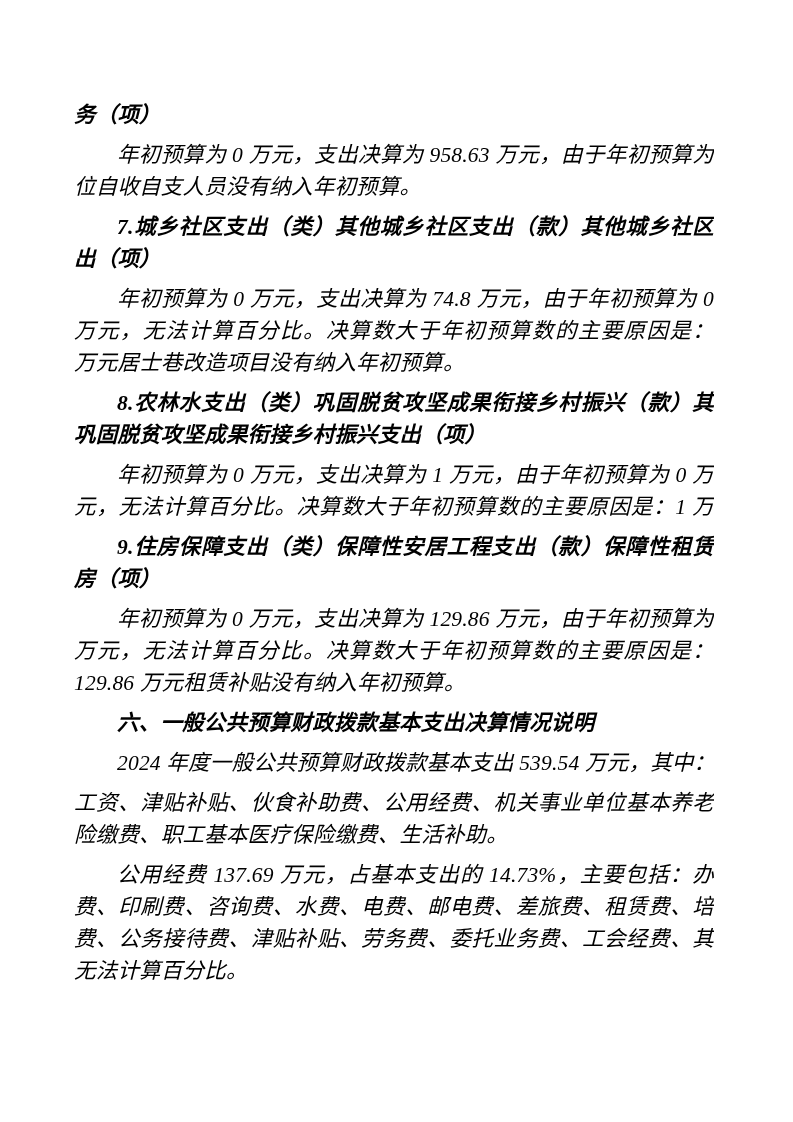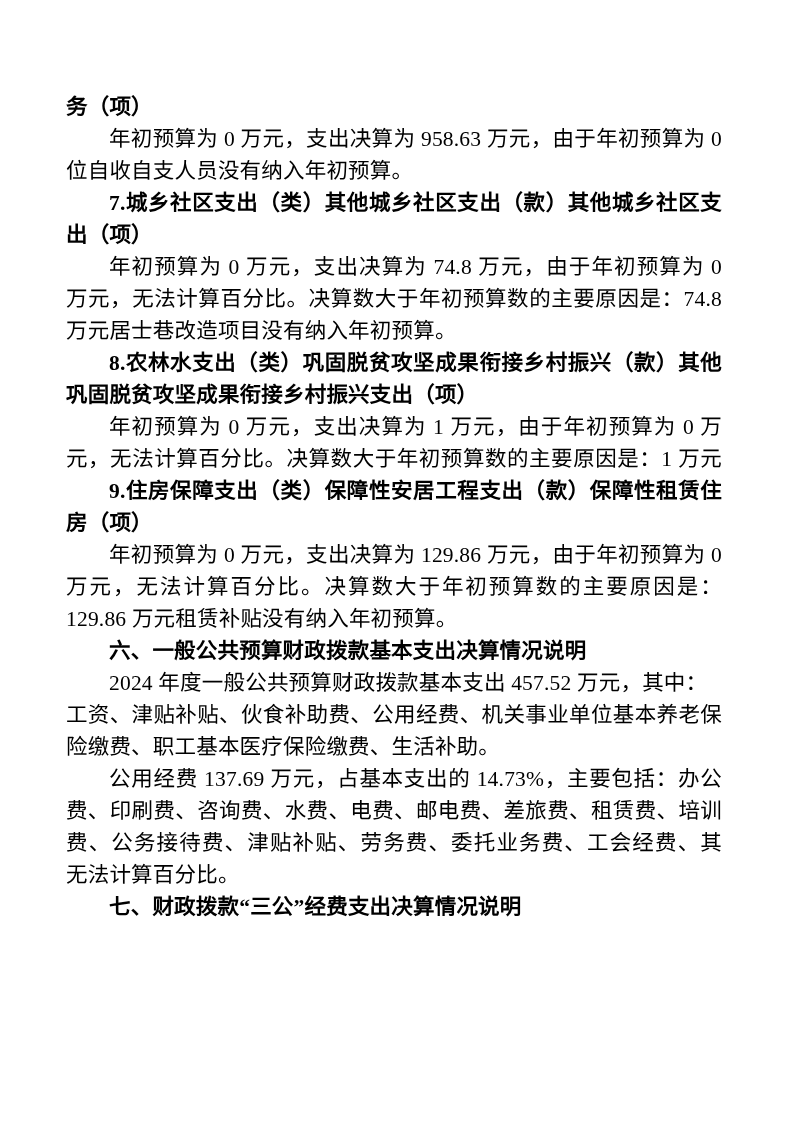--- a/index.html
+++ b/index.html
@@ -12,21 +12,21 @@
     box-sizing: border-box;
     width: 793px;
     height: 1122px;
     background: #ffffff;
     color: #000000;
     padding: 91px 71px 0 66px;
     overflow: hidden;
     font-family: "Liberation Serif", "DejaVu Serif", serif;
     font-size: 21.5px;
   }
-  .section { margin: 0; padding: 0; }
+  .section { margin: 8px; padding: 0; font-style: italic; }
   .line {
     height: 32px;
     line-height: 32px;
     white-space: nowrap;
     text-align: left;
     letter-spacing: 0.2px;
   }
   .line.bold { font-weight: bold; }
   .line.indent { text-indent: 43px; }
   .line.fill {
@@ -81,32 +81,29 @@
     <div class="line indent fill">年初预算为 0 万元，支出决算为 129.86 万元，由于年初预算为 0</div>
     <div class="line fill">万元，无法计算百分比。决算数大于年初预算数的主要原因是：</div>
     <div class="line">129.86 万元租赁补贴没有纳入年初预算。</div>
   </div>
 
   <div class="section">
     <div class="line bold indent">六、一般公共预算财政拨款基本支出决算情况说明</div>
   </div>
 
   <div class="section">
-    <div class="line indent">2024 年度一般公共预算财政拨款基本支出 457.52 万元，其中：</div>
+    <div class="line indent">2024 年度一般公共预算财政拨款基本支出 539.54 万元，其中：</div>
   </div>
 
   <div class="section">
     <div class="line fill">工资、津贴补贴、伙食补助费、公用经费、机关事业单位基本养老保</div>
     <div class="line">险缴费、职工基本医疗保险缴费、生活补助。</div>
   </div>
 
   <div class="section">
     <div class="line indent fill">公用经费 137.69 万元，占基本支出的 14.73%，主要包括：办公</div>
     <div class="line fill">费、印刷费、咨询费、水费、电费、邮电费、差旅费、租赁费、培训</div>
     <div class="line fill">费、公务接待费、津贴补贴、劳务费、委托业务费、工会经费、其</div>
     <div class="line">无法计算百分比。</div>
   </div>
 
-  <div class="section">
-    <div class="line bold indent">七、财政拨款“三公”经费支出决算情况说明</div>
-  </div>
 
 </div>
 
 </body></html>

